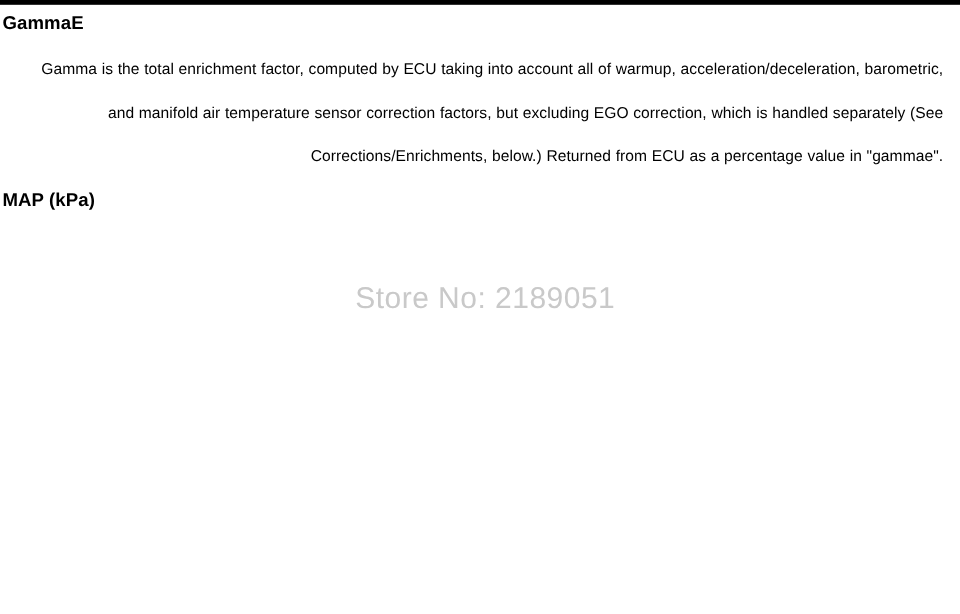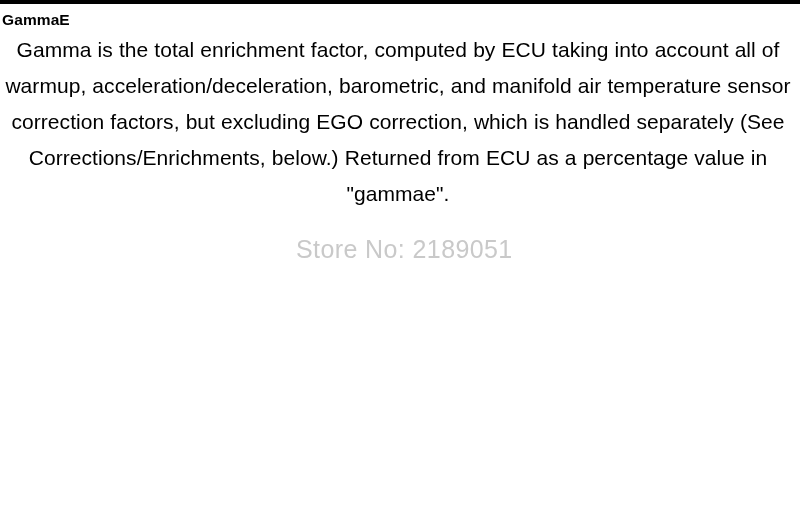--- a/index.html
+++ b/index.html
@@ -45,28 +45,28 @@
     font-size: 15.5px;
     font-weight: bold;
     line-height: 24px;
     letter-spacing: 0.1px;
     margin: 0;
     padding: 0;
     white-space: nowrap;
   }
 
   .body-text {
-    font-size: 21px;
+    font-size: 13px;
     font-weight: normal;
     line-height: 36px;
-    margin: 0;
+    margin: 8px;
     padding: 0;
     letter-spacing: 0.05px;
     word-spacing: 0.2px;
-    text-align: center;
+    text-align: right;
   }
 
   .section + .section {
     margin-top: 0px;
   }
 
   
   #watermark {
     position: absolute;
     left: 296px;
@@ -88,18 +88,19 @@
 <div id="top-rule"></div>
 
 <div id="page">
 
   <div class="section">
     <div class="heading">GammaE</div>
     <div class="body-text">Gamma is the total enrichment factor, computed by ECU taking into account all of warmup, acceleration/deceleration, barometric, and manifold air temperature sensor correction factors, but excluding EGO correction, which is handled separately (See Corrections/Enrichments, below.) Returned from ECU as a percentage value in "gammae".</div>
   </div>
 
   <div class="section">
+    <div class="heading">MAP (kPa)</div>
   </div>
 
 
 </div>
 
 <div id="watermark">Store No: 2189051</div>
 
 </body></html>

